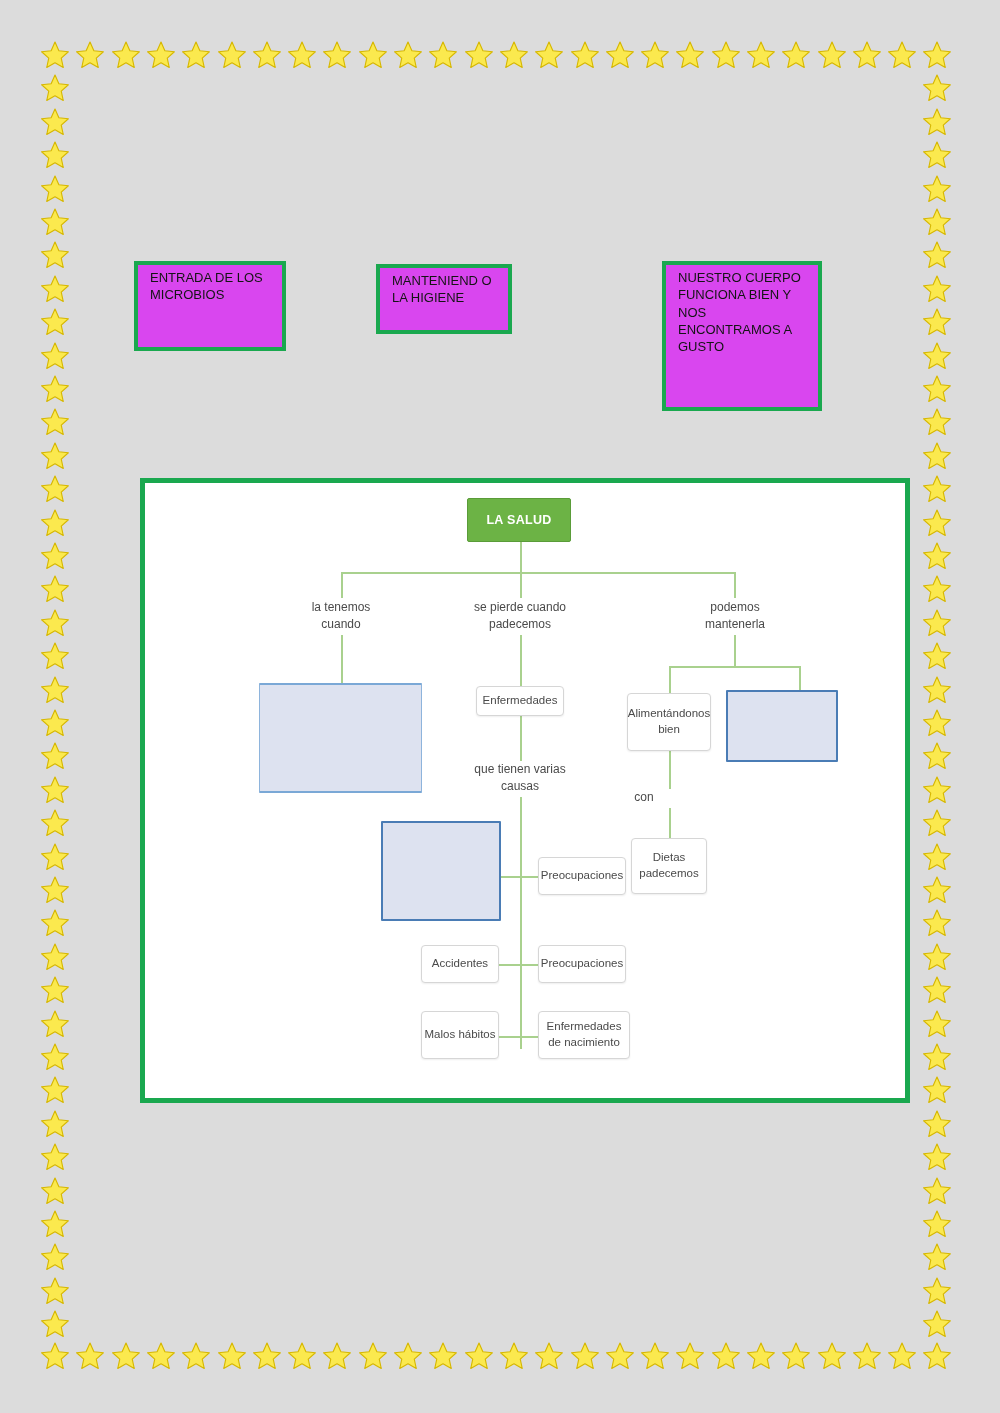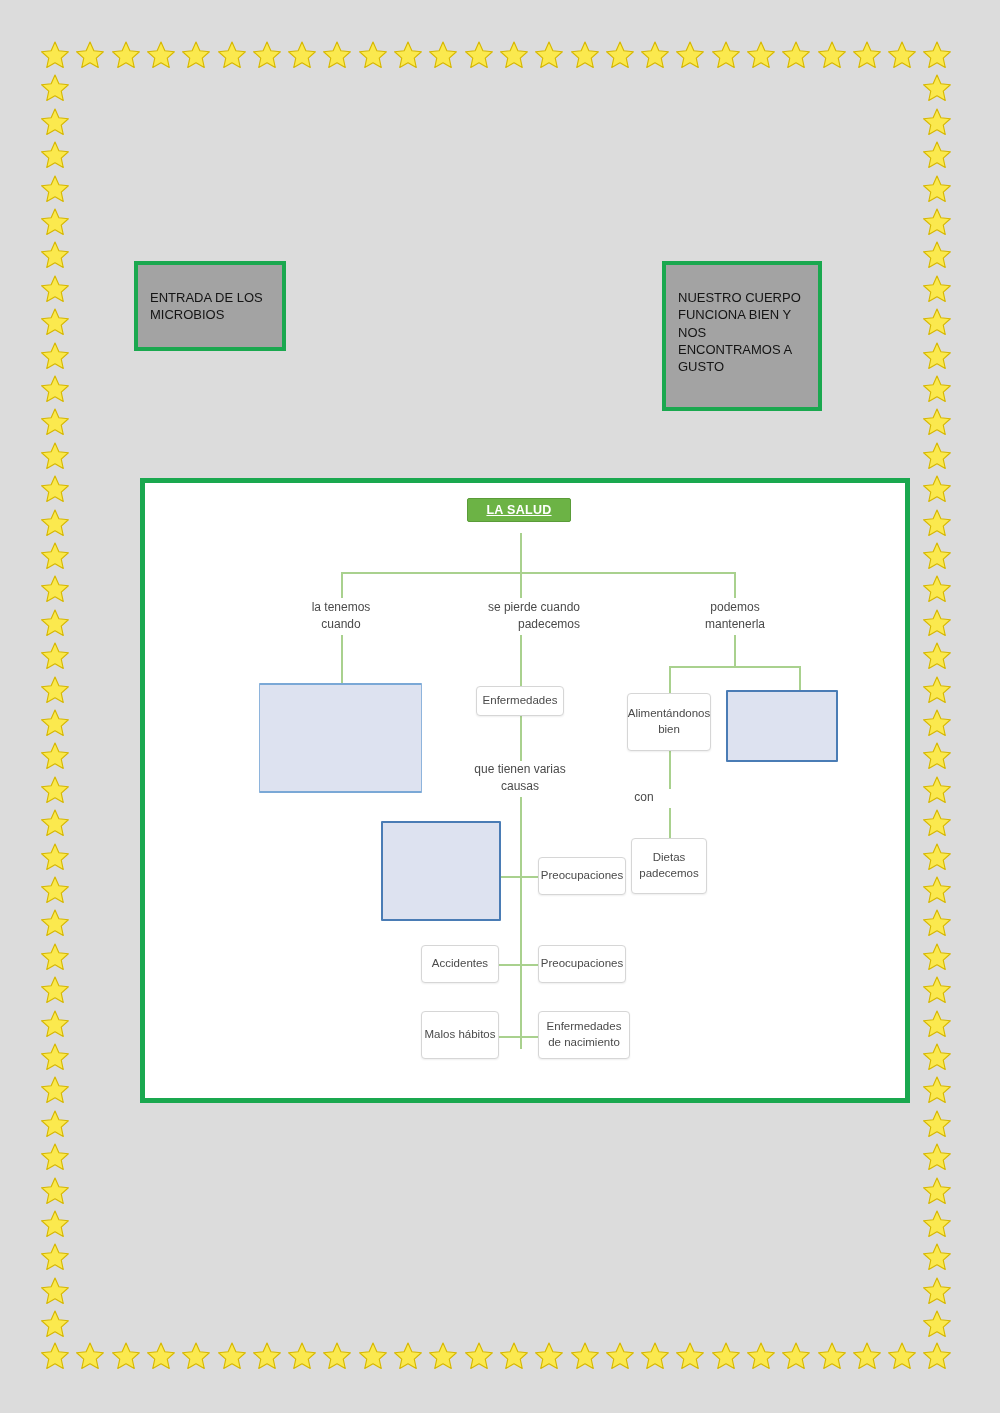--- a/index.html
+++ b/index.html
@@ -36,28 +36,28 @@
     color: #2aa764;
     font-size: 14.5px;
     font-weight: 700;
     letter-spacing: -0.2px;
     line-height: 1.55;
   }
 
   
   .drag-label {
     position: absolute;
-    background: #a3a3a3;
+    background: #d946ef;
     border: 4px solid #1aa84f;
     box-sizing: border-box;
     color: #141414;
     font-size: 13px;
     font-weight: 500;
     line-height: 1.33;
-    padding: 24px 10px 8px 12px;
+    padding: 4px 10px 8px 12px;
     cursor: grab;
   }
   #label-0 { left: 134px; top: 261px; width: 152px; height: 90px; }
   #label-1 { left: 376px; top: 264px; width: 136px; height: 70px; }
   #label-2 { left: 662px; top: 261px; width: 160px; height: 150px; }
 
   
   #diagram-frame {
     position: absolute;
     left: 140px;
@@ -774,20 +774,21 @@
       </div>
       <div class="star" style="left: 922px; top: 1309px;">
         <svg viewBox="0 0 24 24" aria-hidden="true">
           <polygon points="12,1.6 15.1,8.6 22.7,9.4 17,14.5 18.6,22 12,18.2 5.4,22 7,14.5 1.3,9.4 8.9,8.6" fill="#fbe94e" stroke="#d6b700" stroke-width="0.9" stroke-linejoin="round"></polygon>
         </svg>
       </div>
     </div>
 
 
   <div class="drag-label" id="label-0">ENTRADA DE LOS MICROBIOS</div>
+  <div class="drag-label" id="label-1">MANTENIEND O LA HIGIENE</div>
   <div class="drag-label" id="label-2">NUESTRO CUERPO FUNCIONA BIEN Y NOS ENCONTRAMOS A GUSTO</div>
 
   <div id="diagram-frame">
     <div id="diagram-inner">
 
       <div class="line v" style="left:375px; top:50px; height:40px;"></div>
 
       <div class="line h" style="left:196px; top:89px; width:394px;"></div>
 
       <div class="line v" style="left:196px; top:89px; height:26px;"></div>
@@ -808,24 +809,24 @@
 
       <div class="line v" style="left:589px; top:152px; height:32px;"></div>
       <div class="line h" style="left:524px; top:183px; width:130px;"></div>
       <div class="line v" style="left:524px; top:183px; height:27px;"></div>
       <div class="line v" style="left:654px; top:183px; height:25px;"></div>
 
       <div class="line v" style="left:524px; top:268px; height:38px;"></div>
 
       <div class="line v" style="left:524px; top:325px; height:30px;"></div>
 
-      <div class="node root" style="left:322px; top:15px; width:104px; height:24px;text-decoration:underline;">LA SALUD</div>
+      <div class="node root" style="left:322px; top:15px; width:104px; height:44px;">LA SALUD</div>
 
       <div class="edge-label" style="left:146px; top:116px; width:100px;">la tenemos cuando</div>
-      <div class="edge-label" style="left:315px; top:116px; width:120px;text-align:right;">se pierde cuando padecemos</div>
+      <div class="edge-label" style="left:315px; top:116px; width:120px;">se pierde cuando padecemos</div>
       <div class="edge-label" style="left:544px; top:116px; width:92px;">podemos mantenerla</div>
 
       <div class="node dropzone soft" style="left:114px; top:200px; width:163px; height:110px;"></div>
 
       <div class="node" style="left:331px; top:203px; width:88px; height:30px;">Enfermedades</div>
 
       <div class="edge-label" style="left:322px; top:278px; width:106px;">que tienen varias causas</div>
 
       <div class="node dropzone" style="left:236px; top:338px; width:120px; height:100px;"></div>
 

